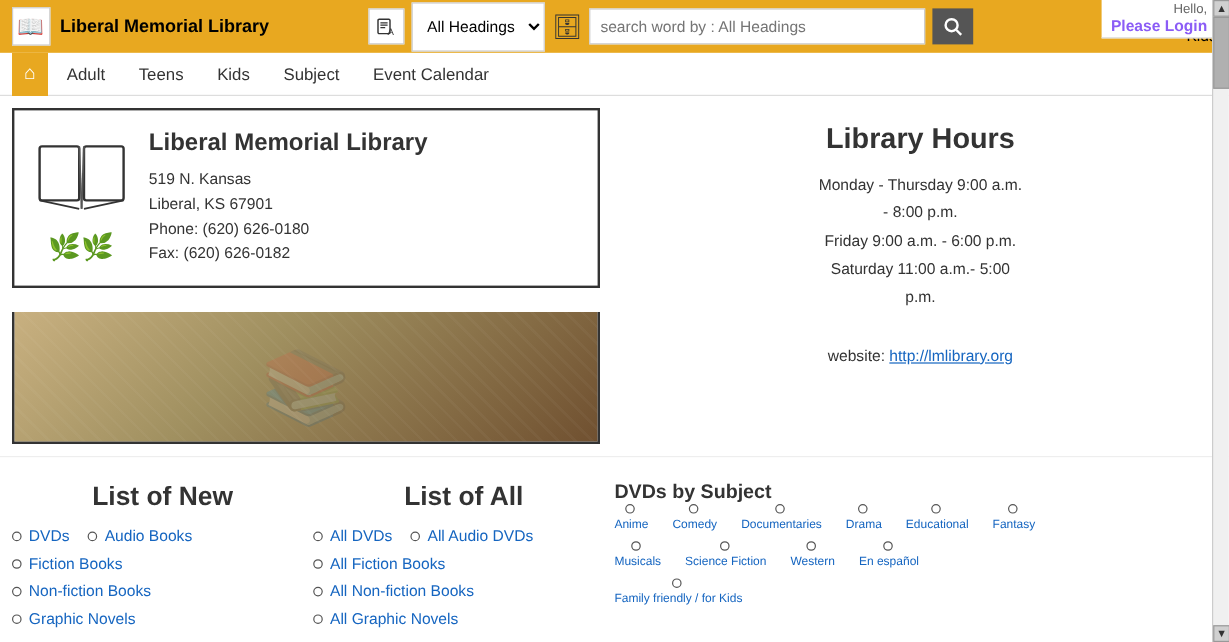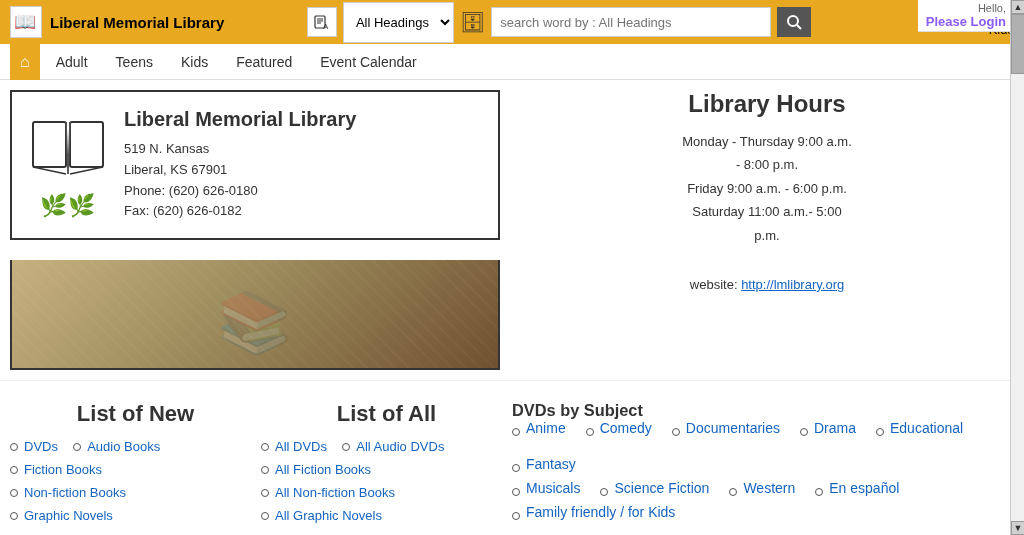--- a/index.html
+++ b/index.html
@@ -155,20 +155,21 @@
       margin-bottom: 8px;
     }
     .library-info p {
       font-size: 13px;
       line-height: 1.6;
     }
 
     .right-section {
       flex: 1;
       text-align: center;
+      margin-top: 12px;
     }
     .hours-title {
       font-size: 24px;
       font-weight: bold;
       margin-bottom: 12px;
     }
     .hours-table {
       font-size: 13px;
       line-height: 1.8;
       color: #333;
@@ -209,23 +210,24 @@
       margin-right: 2px;
       flex-shrink: 0;
     }
     .dvd-row {
       display: flex;
       gap: 20px;
       flex-wrap: wrap;
     }
     .dvd-item {
       display: flex;
-      align-items: flex-end;
+      align-items: center;
       gap: 4px;
-      font-size: 14px;
+      font-size: 10px;
+      flex-direction: column;
     }
     .dvd-item a {
       color: #1565c0;
       text-decoration: none;
     }
 
     
     .scrollbar {
       position: fixed;
       right: 0;
@@ -294,21 +296,21 @@
     <div class="hello">Hello,</div>
     <a href="#" class="login-link">Please Login</a>
   </div>
 </div>
 
 <div class="navbar">
   <div class="nav-home">⌂</div>
   <a class="nav-item" href="#">Adult</a>
   <a class="nav-item" href="#">Teens</a>
   <a class="nav-item" href="#">Kids</a>
-  <a class="nav-item" href="#">Featured</a>
+  <a class="nav-item" href="#">Subject</a>
   <a class="nav-item" href="#">Event Calendar</a>
 </div>
 
 <div class="main-content">
 
   <div class="left-section">
     <div class="library-card">
       <div style="display:flex; flex-direction:column; align-items:center; min-width:80px;">
         <div style="font-size:55px; line-height:1;">
           

